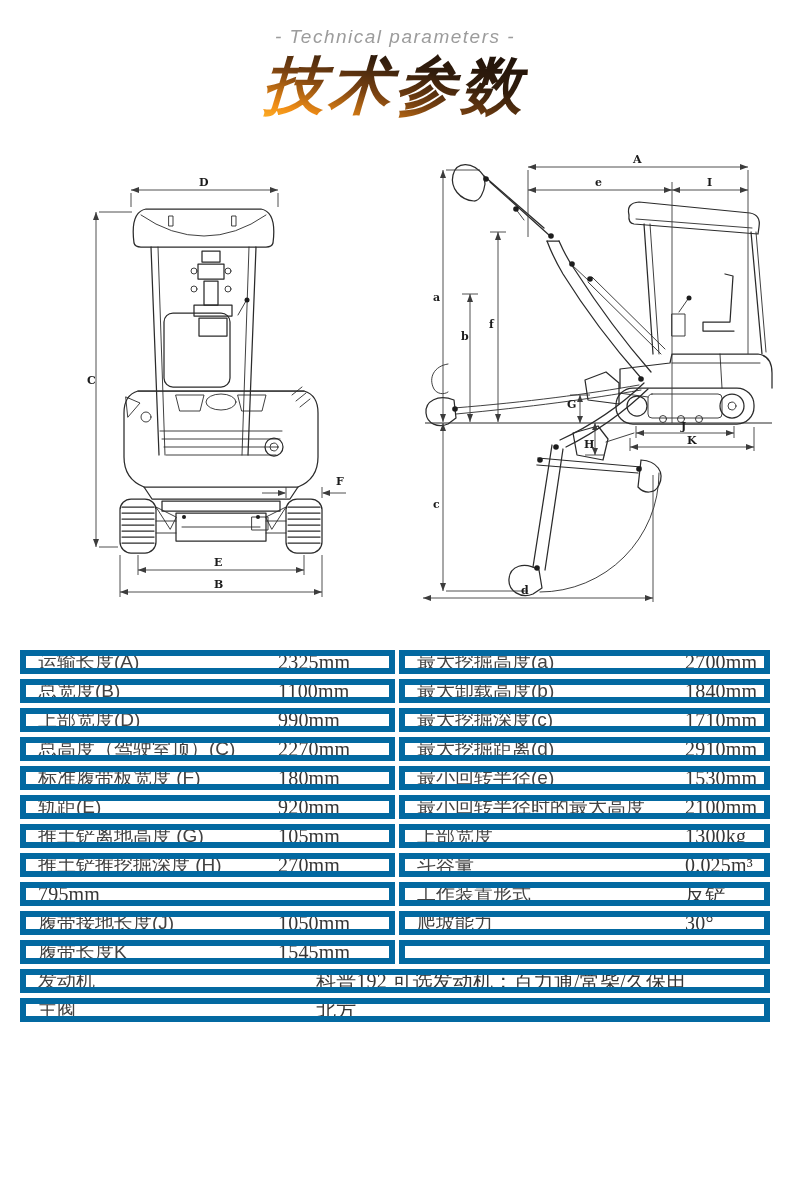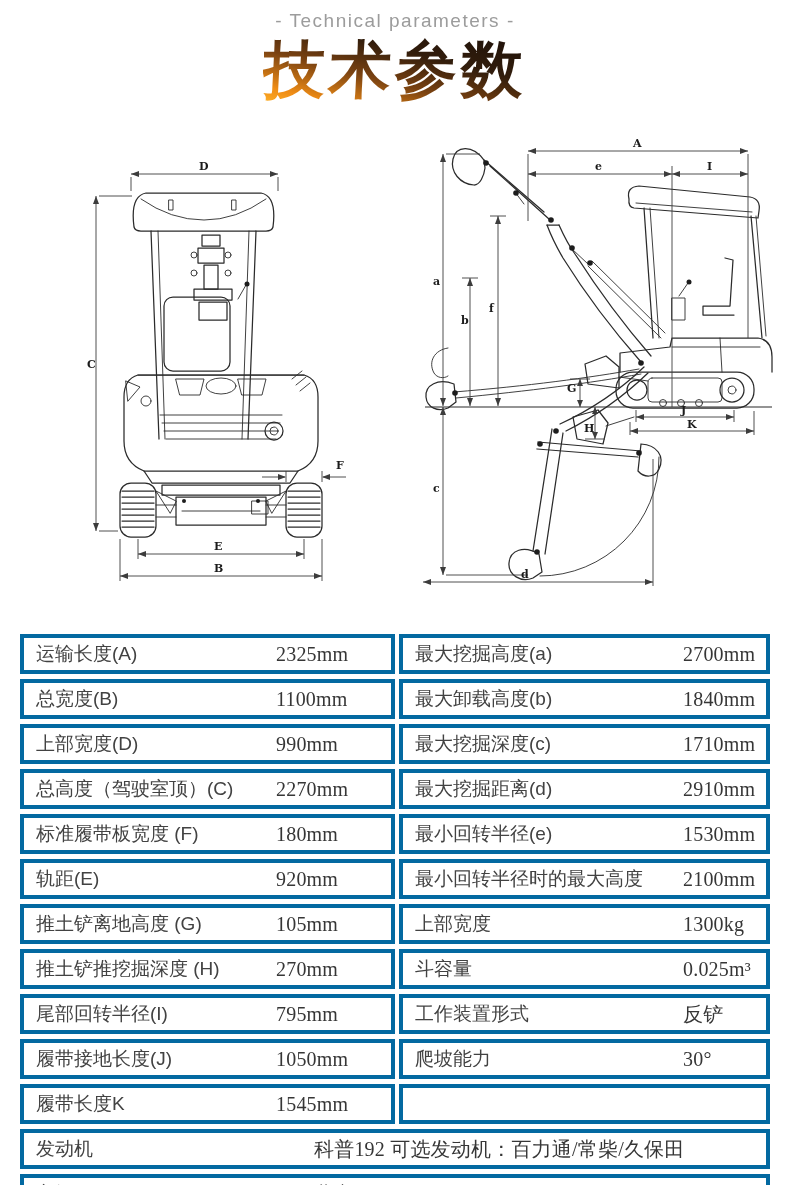--- a/index.html
+++ b/index.html
@@ -1,21 +1,21 @@
 <!DOCTYPE html>
 <html><head>
 <meta charset="utf-8">
 <style>
   * { margin:0; padding:0; box-sizing:border-box; }
   html,body { background:#fff; }
   body { font-family:"Liberation Sans", sans-serif; color:#3e3e3e; }
   .page { position:relative; width:790px; height:1185px; background:#fff; overflow:hidden; margin:0 auto; }
 
   
-  .header { text-align:center; padding-top:10px; }
+  .header { text-align:center; padding-top:26px;font-style:italic; }
   .subtitle { font-size:19px; letter-spacing:1.5px; color:#9c9c9c; font-weight:400; }
   .title {
     display:inline-block; margin-top:4px;
     font-size:62px; font-weight:900; letter-spacing:4px; line-height:1.1;
     color:#3a230e; transform:skewX(-3deg);
   }
   @supports ((-webkit-background-clip:text) or (background-clip:text)) {
     .title {
       background:linear-gradient(to top right,#ffb42a 0%,#ef8c15 14%,#7a4211 40%,#321d0c 66%,#1c1009 100%);
       -webkit-background-clip:text; background-clip:text;
@@ -32,21 +32,21 @@
   svg .mach line, svg .mach path, svg .mach rect, svg .mach circle, svg .mach ellipse {
     stroke:#2b2b2b; stroke-width:1.25; fill:none; stroke-linecap:round; stroke-linejoin:round;
   }
   svg .mach .thin { stroke-width:0.9; }
   svg .mach .dot { fill:#1d1d1d; stroke:none; }
   svg .ground { stroke:#2b2b2b; stroke-width:1.1; }
 
   
   .spec { margin:14px 20px 0; display:grid; grid-template-columns:375px 1fr; column-gap:4px; row-gap:5px; }
   .cell {
-    border:4px solid #0369a1; background:#fff; height:40px;
+    border:6px solid #0369a1; background:#fff; height:24px;
     display:flex; align-items:center; padding:0 12px; overflow:hidden; white-space:nowrap;
   }
   .cell .lbl { font-size:19px; color:#424242; width:240px; flex:0 0 auto; }
   .cell.r .lbl { width:268px; }
   .cell .val { font-size:20px; color:#363636; font-family:Liberation Serif, serif; letter-spacing:0.2px; }
   .cell.span2 { grid-column:1 / -1;gap:38px; }
 </style>
 </head>
 <body>
 
@@ -394,21 +394,20 @@
     <div class="cell l">
       <span class="lbl">推土铲推挖掘深度 (H)</span>
       <span class="val">270mm</span>
     </div>
     <div class="cell r">
       <span class="lbl">斗容量</span>
       <span class="val">0.025m³</span>
     </div>
 
     <div class="cell l">
-      <span class="lbl">尾部回转半径(I)</span>
       <span class="val">795mm</span>
     </div>
     <div class="cell r">
       <span class="lbl">工作装置形式</span>
       <span class="val">反铲</span>
     </div>
 
     <div class="cell l">
       <span class="lbl">履带接地长度(J)</span>
       <span class="val">1050mm</span>

